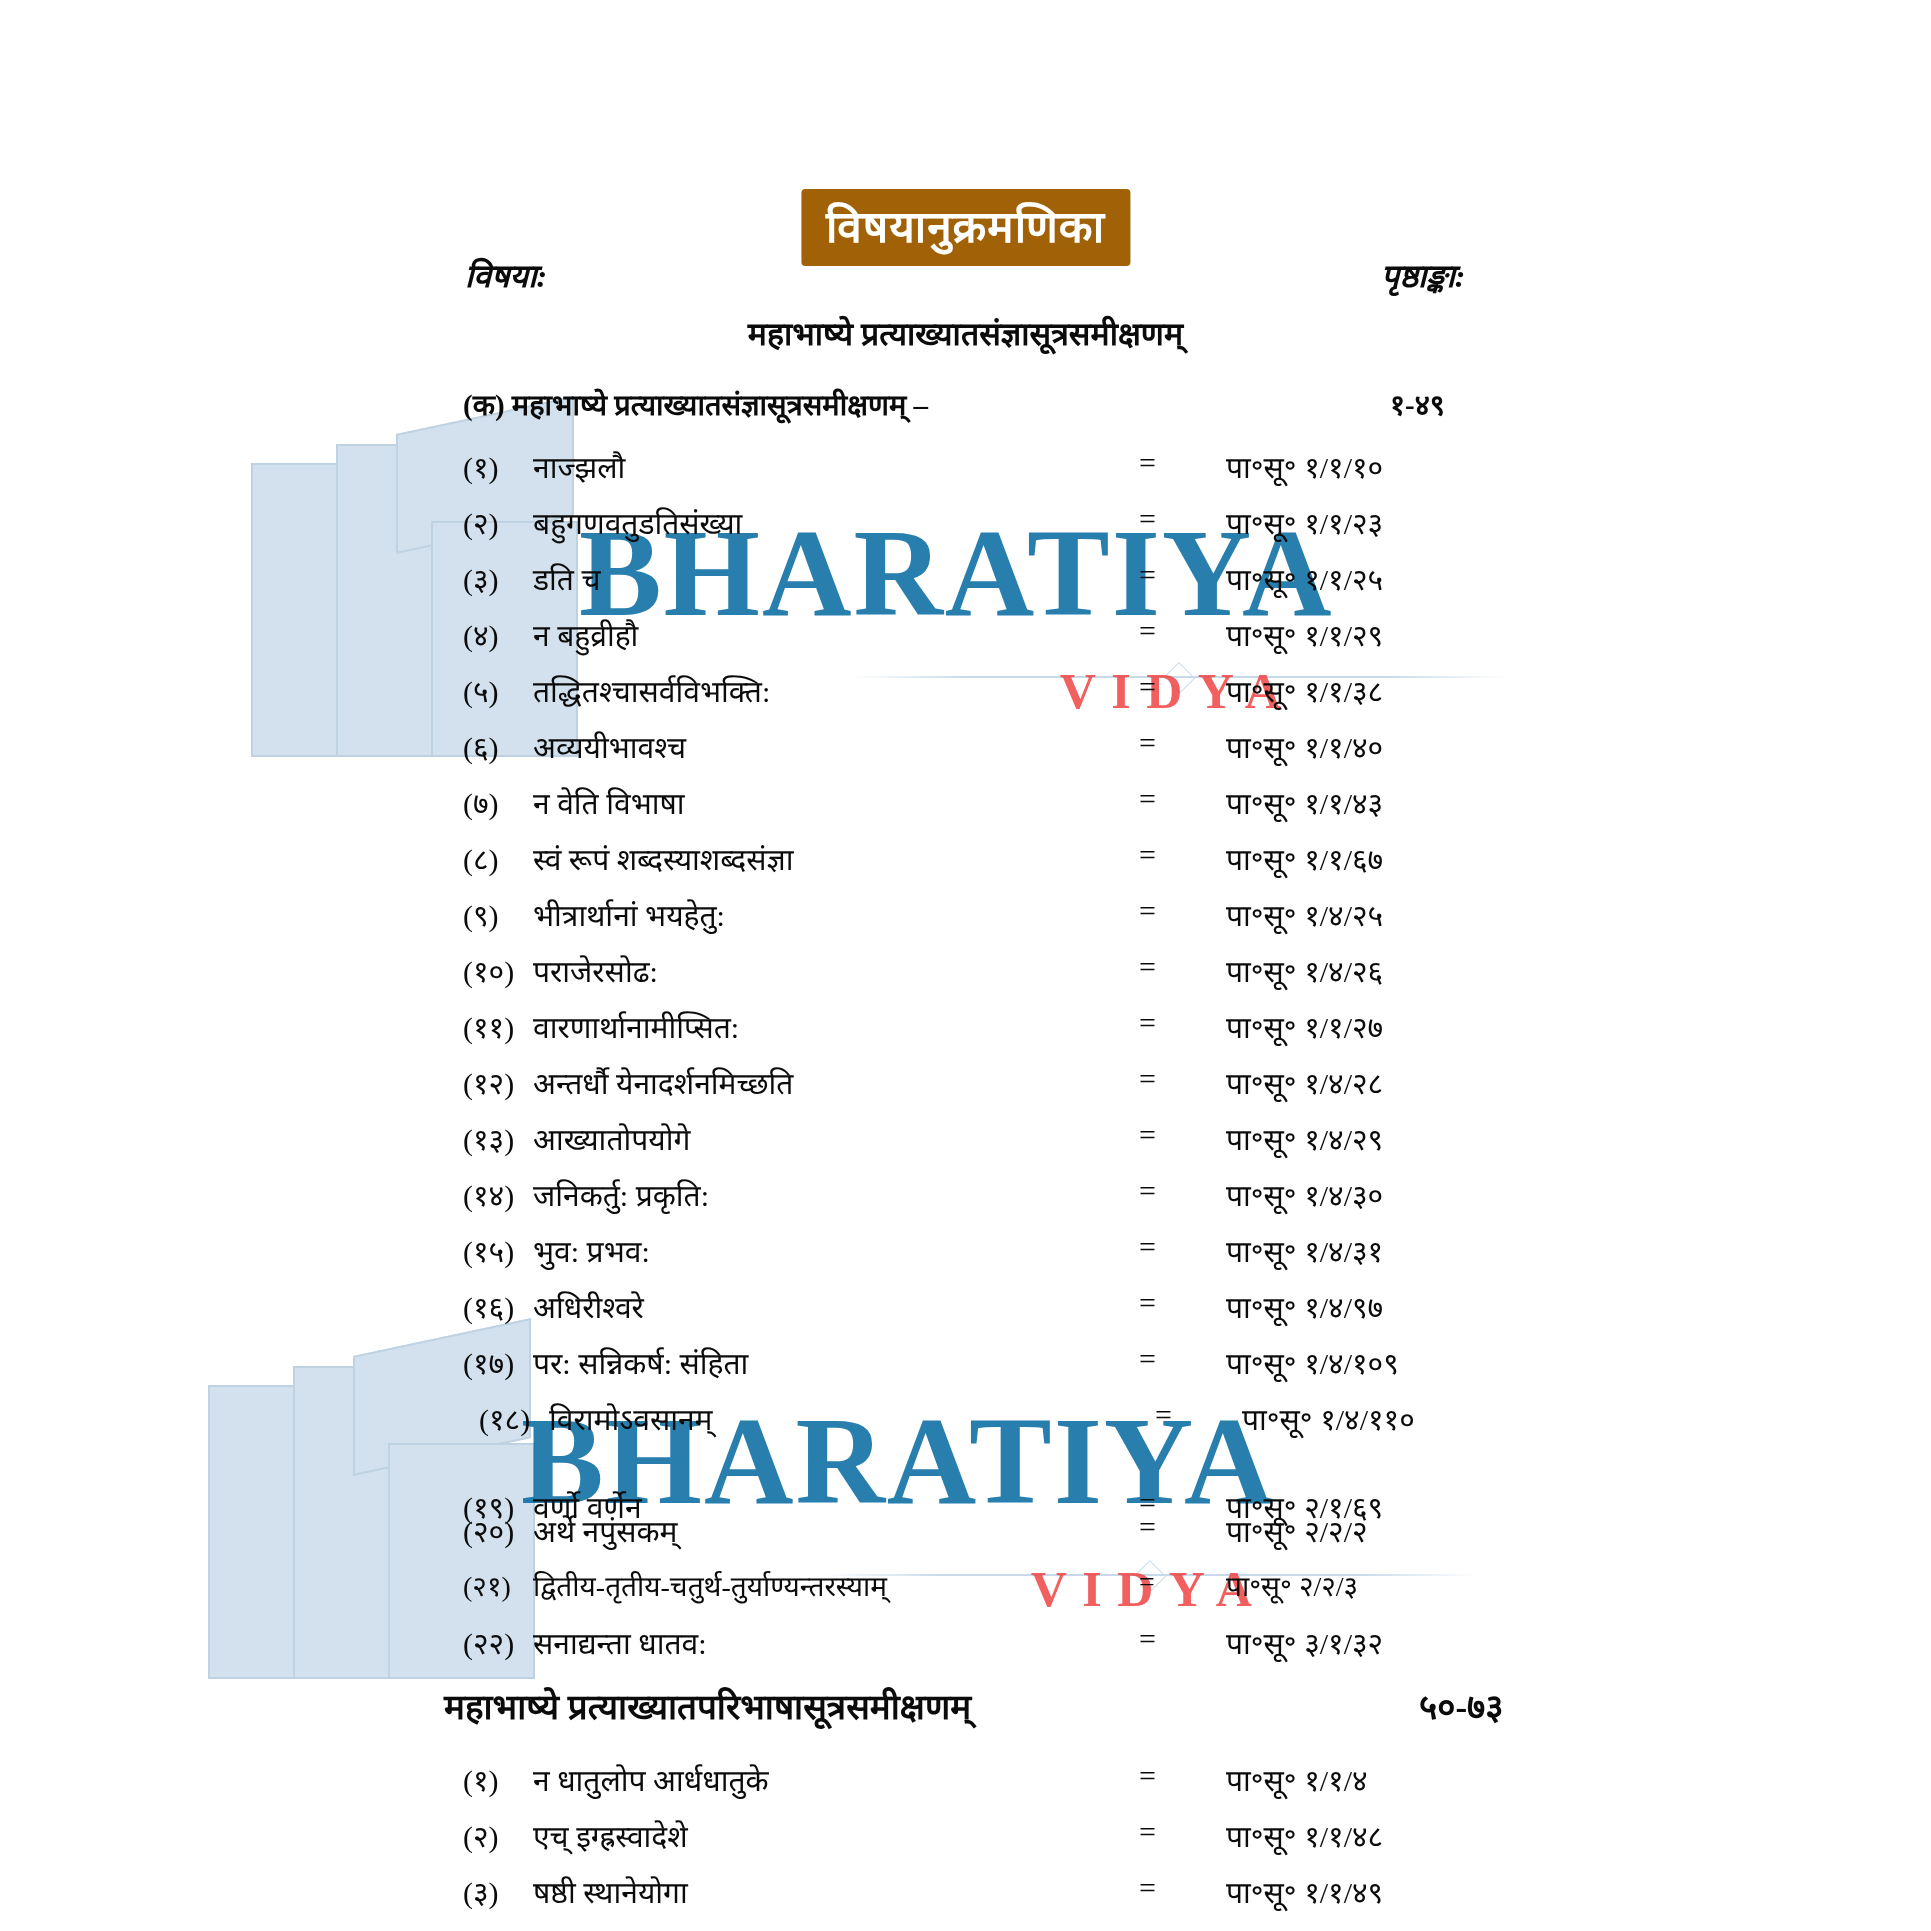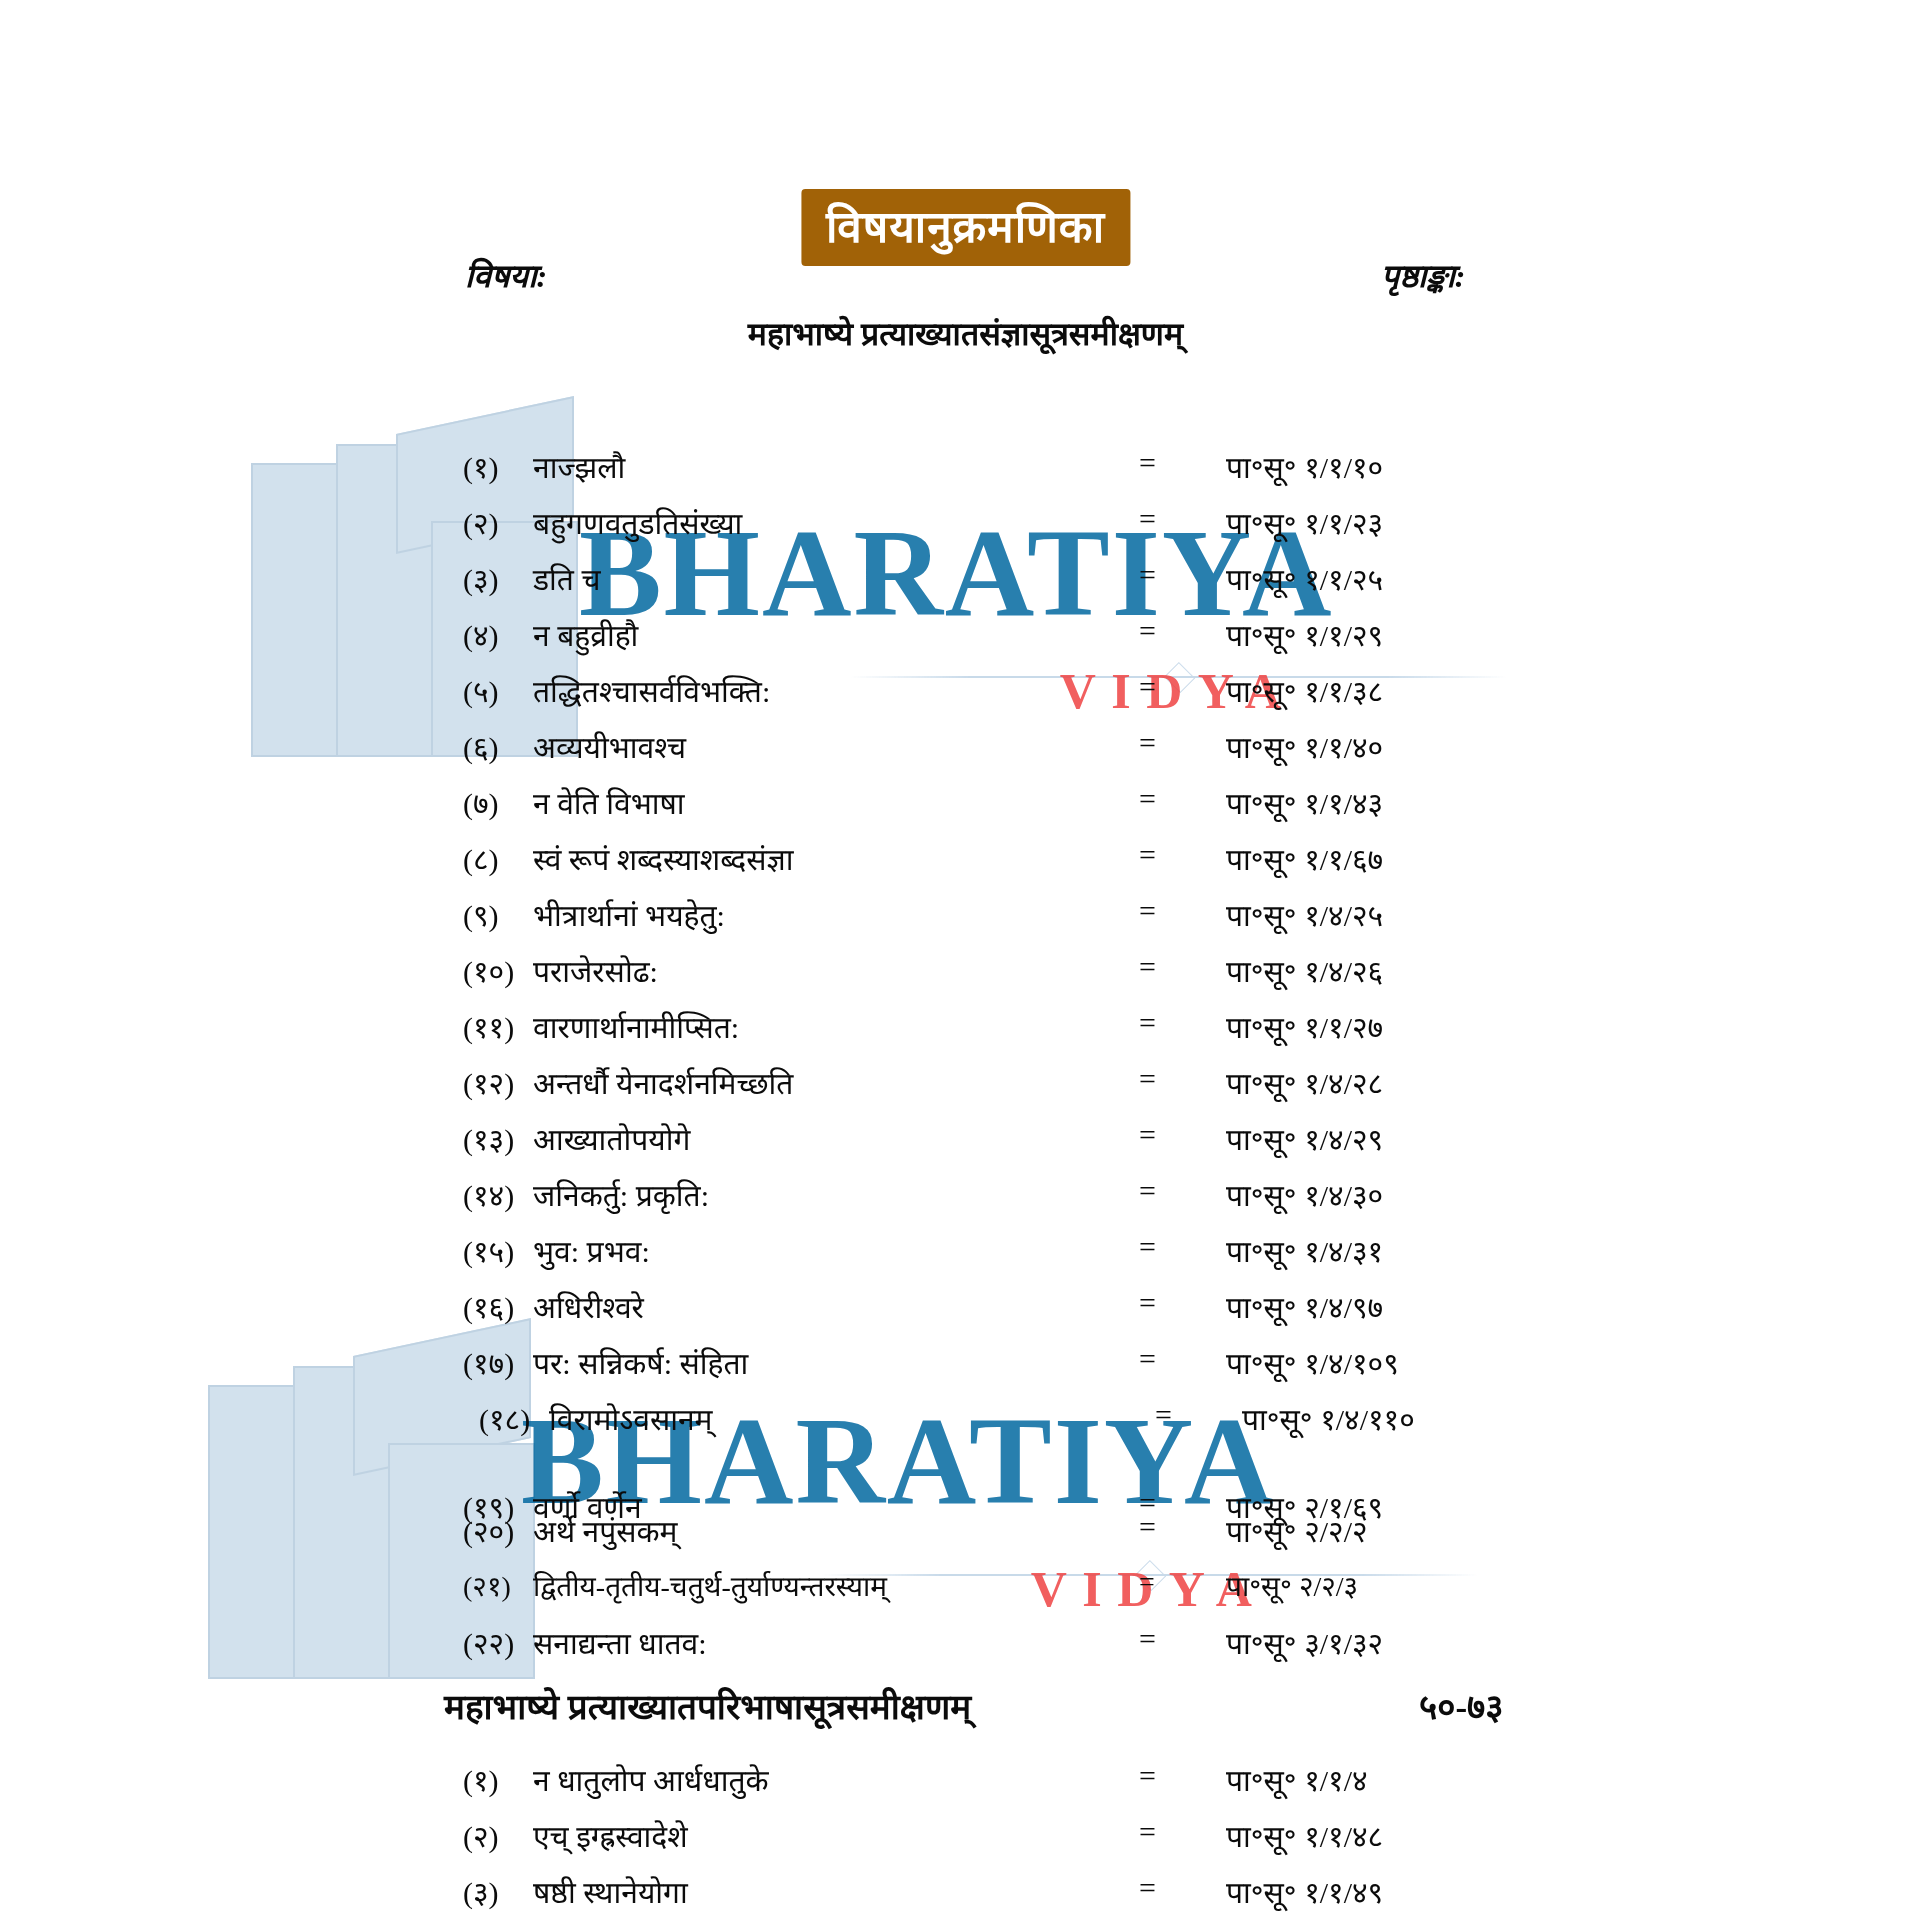--- a/index.html
+++ b/index.html
@@ -187,20 +187,24 @@
 
 <div class="page">
 
   <div class="title-bar">विषयानुक्रमणिका</div>
 
   <div class="col-head-left">विषया:</div>
   <div class="col-head-right">पृष्ठाङ्का:</div>
 
   <div class="section-title" style="top:311px;">महाभाष्ये प्रत्याख्यातसंज्ञासूत्रसमीक्षणम्</div>
 
+  <div class="sec-sub" style="top:384px; left:463px;">
+    <span>(क)  महाभाष्ये  प्रत्याख्यातसंज्ञासूत्रसमीक्षणम्  –</span>
+    <span class="pages">१-४९</span>
+  </div>
 
   <div class="entry" style="top:446px;">
     <span class="num">(१)</span>
     <span class="txt">नाज्झलौ</span>
     <span class="eq">=</span>
     <span class="ref">पा॰सू॰ १/१/१०</span>
   </div>
   <div class="entry" style="top:502px;">
     <span class="num">(२)</span>
     <span class="txt">बहुगणवतुडतिसंख्या</span>

